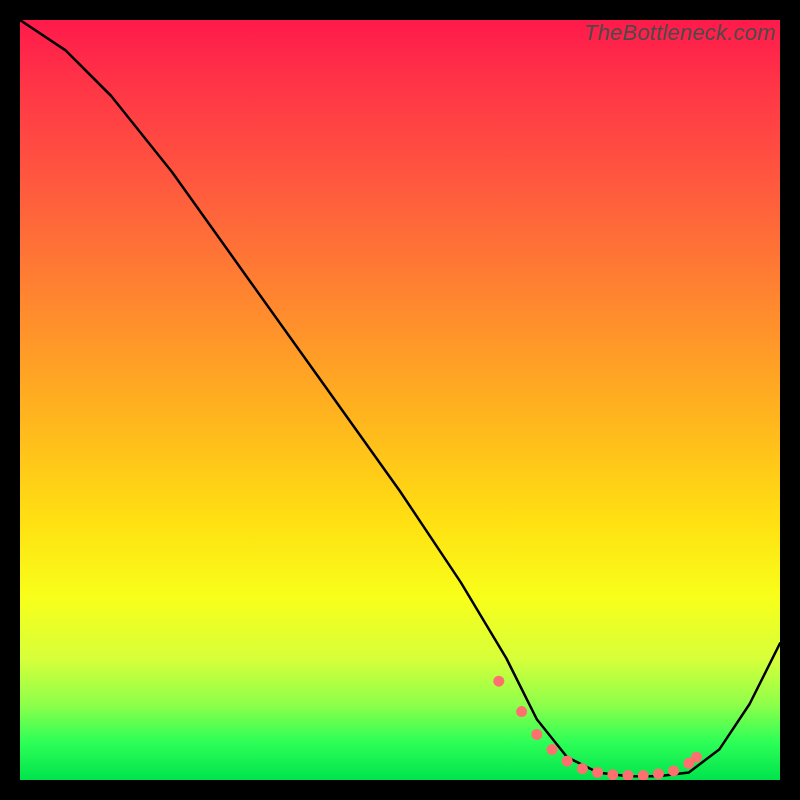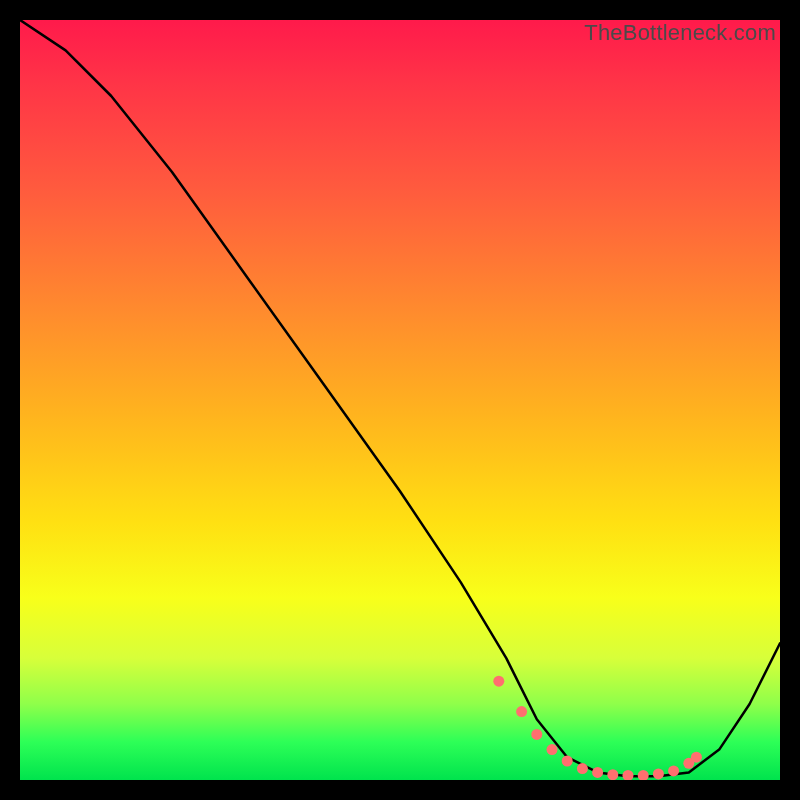--- a/index.html
+++ b/index.html
@@ -11,20 +11,21 @@
     overflow: hidden;
     font-family: Arial, Helvetica, sans-serif;
   }
   .frame {
     position: absolute;
     left: 20px;
     top: 20px;
     width: 760px;
     height: 680px;
     background: #000;
+    font-style: italic;
   }
   .plot {
     position: absolute;
     left: 0;
     top: 0;
     width: 760px;
     height: 760px;
     
     background: linear-gradient(
       to bottom,

